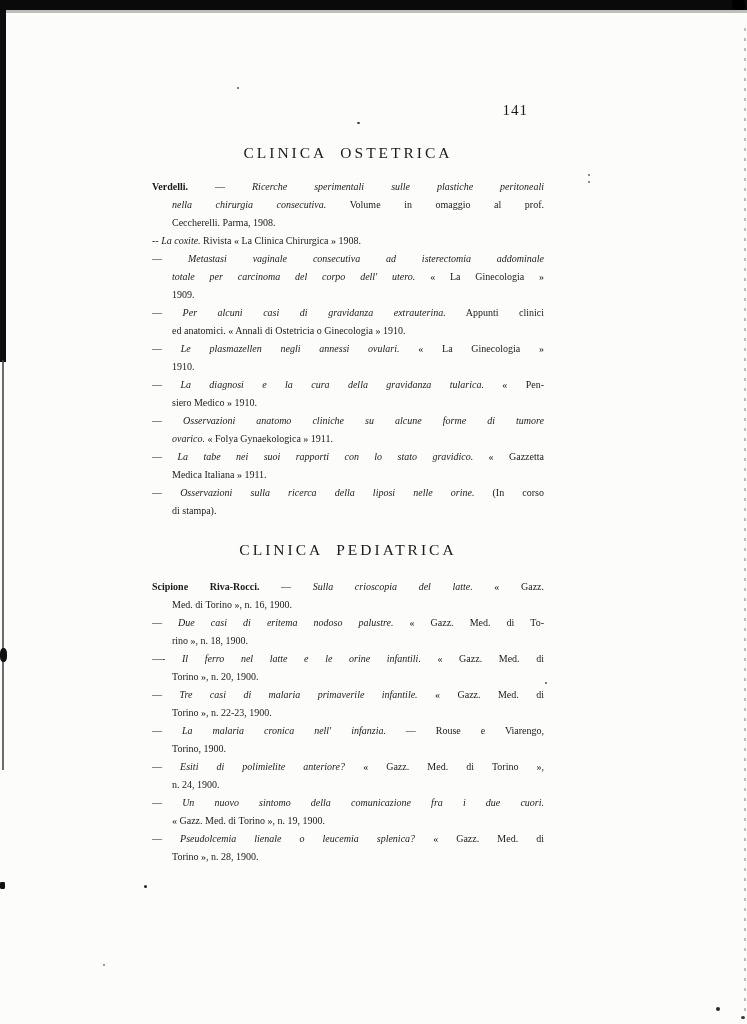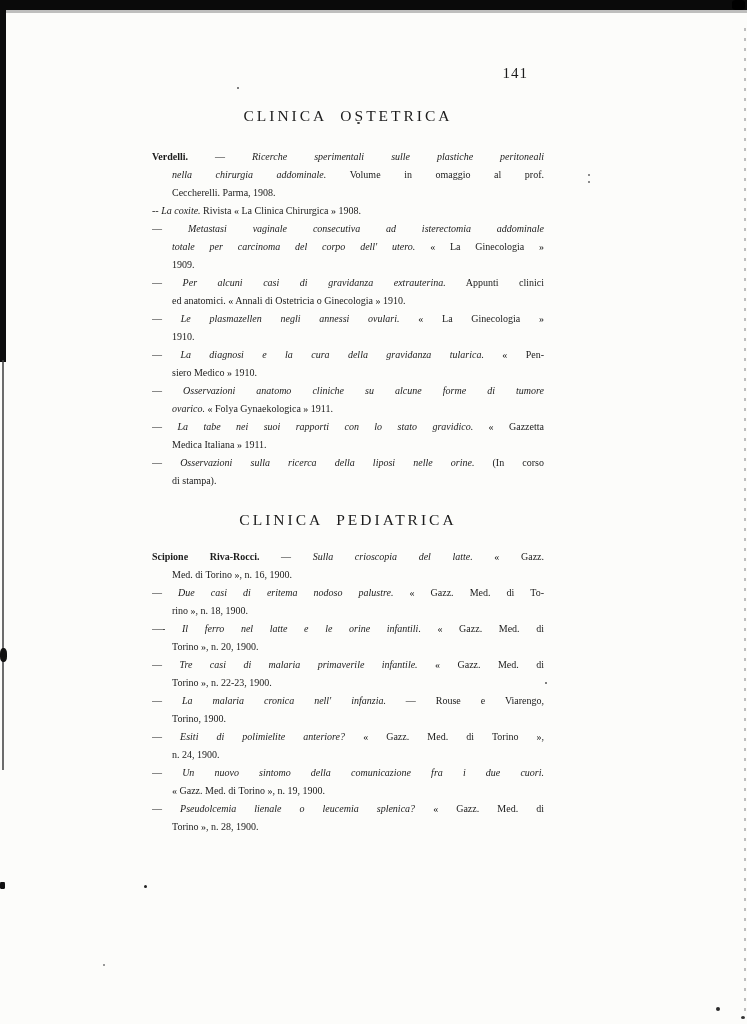--- a/index.html
+++ b/index.html
@@ -19,37 +19,37 @@
   .edge-left-thin  { position:absolute; left:2px; top:360px; width:2px; height:410px; background:#3c3c3c; opacity:.75; }
   .edge-right  { position:absolute; left:744px; top:28px; width:2px; height:985px; opacity:.8;
                  background: repeating-linear-gradient(180deg, #aeaeae 0 3px, transparent 3px 10px); }
   .blob-tr   { position:absolute; left:732px; top:0; width:13px; height:10px; background:#000; border-radius:30%; }
   .blob-left { position:absolute; left:0; top:648px; width:7px; height:14px; background:#111; border-radius:40%; }
   .speck { position:absolute; background:#333; border-radius:50%; }
   
   .content {
     position: absolute;
     left: 152px;
-    top: 5px;
+    top: 14px;
     width: 392px;
-    padding-top: 60px;
+    padding-top: 88px;
   }
   .page-number {
     text-align: right;
     padding-right: 16px;
     font-size: 15px;
     letter-spacing: 1px;
   }
   .section-heading {
     text-align: center;
     font-size: 15.5px;
     letter-spacing: 3px;
     word-spacing: 7px;
     margin-top: 25px;
-    margin-bottom: 23px;
+    margin-bottom: 16px;
   }
   .section-heading.second { margin-top: 21px; margin-bottom: 19px; }
   .entries { font-size: 10px; line-height: 18px; }
   .entry { margin: 0; }
   .line { white-space: normal; overflow: hidden; }
   .line.cont { margin-left: 20px; }
   .line.just { text-align: justify; text-align-last: justify; }
   .b { font-weight: bold; font-style: normal; }
   .i { font-style: italic; text-align: right; }
 </style>
@@ -76,21 +76,21 @@
   <div class="speck" style="left:716px;top:1007px;width:4px;height:4px;background:#2a2a2a;"></div>
   <div class="speck" style="left:741px;top:1016px;width:4px;height:3px;"></div>
 
   <div class="content">
     <div class="page-number">141</div>
 
     <div class="section-heading">CLINICA OSTETRICA</div>
     <div class="entries">
         <div class="entry">
           <div class="line just"><span class="b">Verdelli.</span><span> — </span><span class="i">Ricerche sperimentali sulle plastiche peritoneali</span></div>
-          <div class="line cont just"><span class="i">nella chirurgia addominale.</span><span> Volume in omaggio al prof.</span></div>
+          <div class="line cont just"><span class="i">nella chirurgia consecutiva.</span><span> Volume in omaggio al prof.</span></div>
           <div class="line cont"><span>Ceccherelli. Parma, 1908.</span></div>
         </div>
         <div class="entry">
           <div class="line"><span>-- </span><span class="i">La coxite.</span><span> Rivista « La Clinica Chirurgica » 1908.</span></div>
         </div>
         <div class="entry">
           <div class="line just"><span>— </span><span class="i">Metastasi vaginale consecutiva ad isterectomia addominale</span></div>
           <div class="line cont just"><span class="i">totale per carcinoma del corpo dell' utero.</span><span> « La Ginecologia »</span></div>
           <div class="line cont"><span>1909.</span></div>
         </div>

